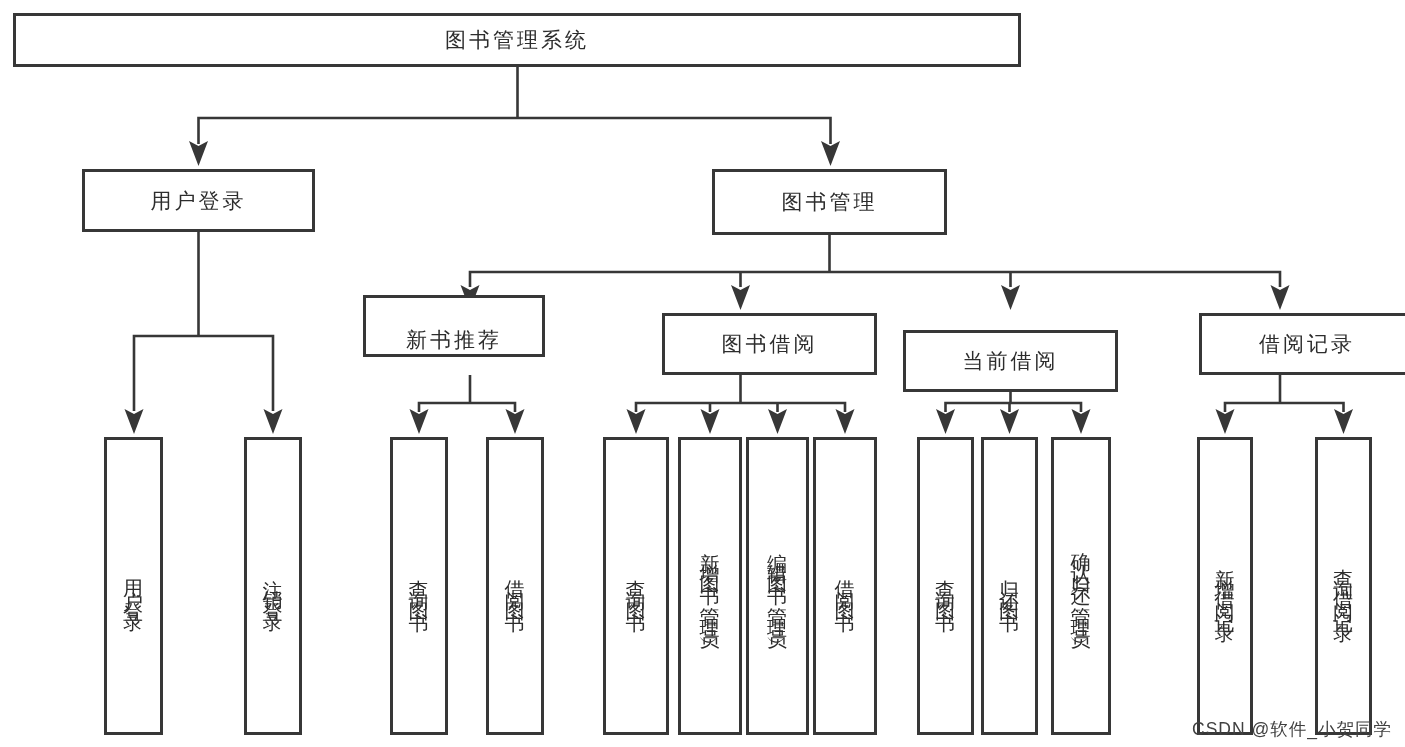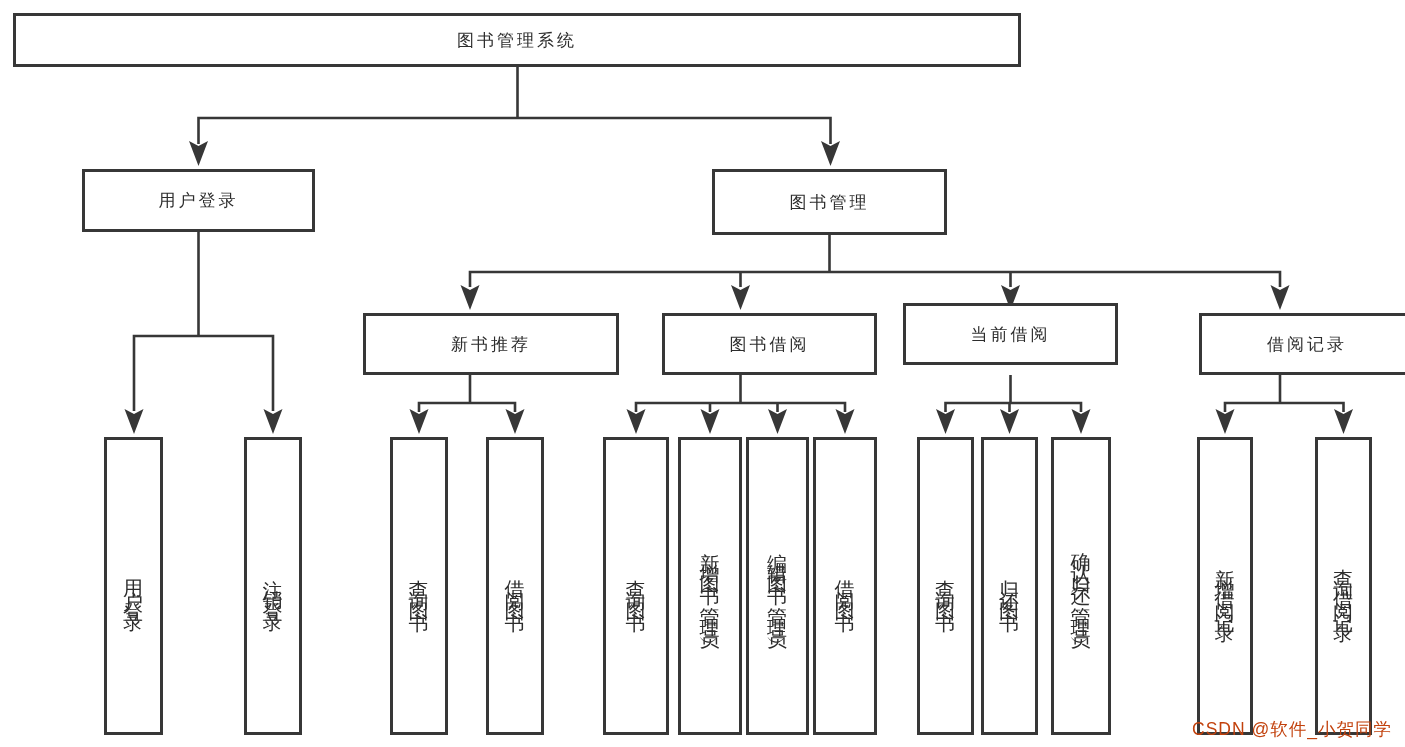--- a/index.html
+++ b/index.html
@@ -22,39 +22,39 @@
     box-sizing: border-box;
     border: 3px solid #373737;
     background: #ffffff;
     display: flex;
     align-items: center;
     justify-content: center;
     color: #2d2d2d;
     z-index: 2;
   }
   .node.h .label {
-    font-size: 17px;
+    font-size: 21px;
     letter-spacing: 3px;
     white-space: nowrap;
   }
   .node.v .label {
     writing-mode: vertical-rl;
     text-orientation: mixed;
     font-size: 20px;
     line-height: 1;
     letter-spacing: 11px;
     white-space: nowrap;
   }
   .watermark {
     position: absolute;
     right: 13px;
     bottom: 6px;
     font-size: 17.5px;
     letter-spacing: 1px;
-    color: #c2410c;
+    color: #404040;
     z-index: 5;
     white-space: nowrap;
     margin-left: 28px;
   }
 </style>
 </head>
 <body>
 
 <div class="stage">
 
@@ -125,27 +125,27 @@
     <span class="label">图书管理系统</span>
   </div>
 
   <div class="node h" style="left:82px; top:169px; width:233px; height:63px;">
     <span class="label">用户登录</span>
   </div>
   <div class="node h" style="left:712px; top:169px; width:235px; height:66px;">
     <span class="label">图书管理</span>
   </div>
 
-  <div class="node h" style="left:363px; top:313px; width:256px; height:62px;">
+  <div class="node h" style="left:363px; top:295px; width:182px; height:62px;align-items:flex-end;">
     <span class="label">新书推荐</span>
   </div>
   <div class="node h" style="left:662px; top:313px; width:215px; height:62px;">
     <span class="label">图书借阅</span>
   </div>
-  <div class="node h" style="left:903px; top:303px; width:215px; height:62px;">
+  <div class="node h" style="left:903px; top:330px; width:215px; height:62px;">
     <span class="label">当前借阅</span>
   </div>
   <div class="node h" style="left:1172px; top:313px; width:216px; height:62px;margin-left:27px;">
     <span class="label">借阅记录</span>
   </div>
 
   <div class="node v" style="left:104px; top:437px; width:59px; height:298px;">
     <span class="label">用户登录</span>
   </div>
   <div class="node v" style="left:244px; top:437px; width:58px; height:298px;">

